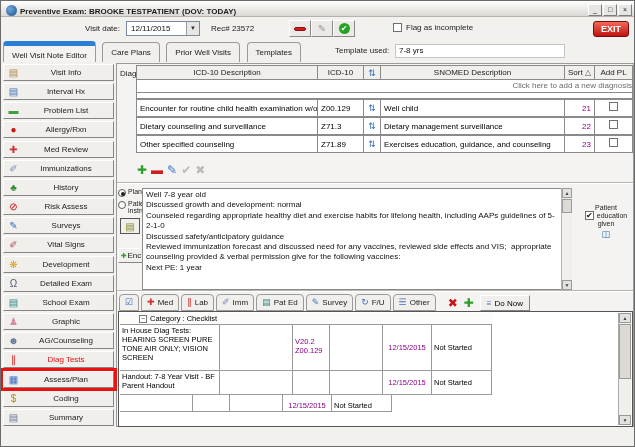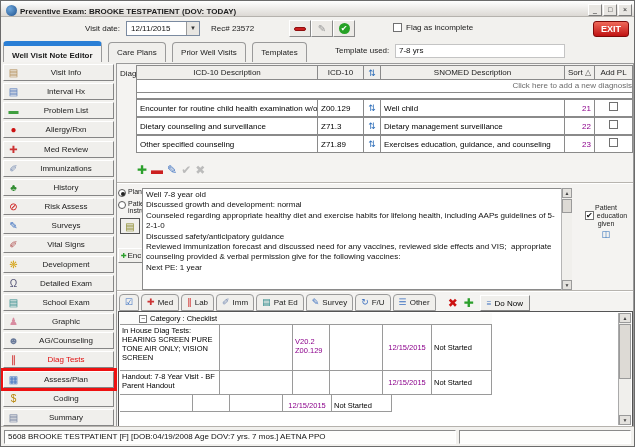--- a/index.html
+++ b/index.html
@@ -26,21 +26,21 @@
   .minus-pill{width:12px;height:4px;background:#cc1f1f;border-radius:2px;border:1px solid #8e0f0f;}
   .pencil-gray{color:#9a9a9a;font-size:10px;}
   .check-circle{width:11px;height:11px;border-radius:50%;background:#26a226;color:#fff;font-size:8px;line-height:11px;text-align:center;}
   .flag-box{position:absolute;left:392px;top:5px;display:flex;align-items:center;gap:4px;}
   .checkbox{width:9px;height:9px;background:#fff;border:1px solid #707070;font-size:8px;line-height:8px;text-align:center;color:#111;}
   .exit-btn{position:absolute;right:5px;top:3px;width:36px;height:16px;background:linear-gradient(#ef6a5a,#c01212);border:1px solid #7d0a0a;border-radius:3px;color:#fff;font-weight:bold;font-size:9px;text-align:center;line-height:14px;}
 
   
   .tabs-row{position:absolute;left:2px;top:40px;right:0;height:22px;}
   .tab{position:relative;display:inline-block;height:20px;padding:0 8px;margin-right:2px;background:#f0efec;border:1px solid #9a9a9a;border-bottom:none;border-radius:4px 4px 0 0;font-size:8px;line-height:19px;color:#1b1b1b;vertical-align:bottom;}
-  .tab.active{border-top:5px solid #2a7fd6;background:#f4f3f1;font-weight:bold;height:21px;}
+  .tab.active{border-top:5px solid #2a7fd6;background:#f4f3f1;font-weight:normal;height:21px;}
   .tmpl-lbl{position:absolute;left:332px;top:5px;font-size:8px;}
   .tmpl-field{position:absolute;left:392px;top:3px;width:170px;height:14px;background:#fff;border:1px solid #c4c4c4;font-size:8px;padding:1px 3px;color:#111;}
 
   
   .sidebar{position:absolute;left:2px;top:63px;width:111px;height:362px;display:flex;flex-direction:column;justify-content:space-between;}
   .sb-btn{height:17px;background:#f0efec;border:1px solid;border-color:#fff #858585 #858585 #fff;display:flex;align-items:center;padding:0 2px;}
   .sb-ico{width:15px;font-size:10px;line-height:15px;text-align:center;flex:0 0 auto;}
   .sb-lbl{flex:1;text-align:center;font-size:8px;color:#1b1b1b;white-space:nowrap;}
   .sb-lbl.red{color:#e01010;}
   .annot-wrap{outline:3px solid #ee1111;outline-offset:0px;z-index:5;}
@@ -399,18 +399,14 @@
         </div>
       </div>
       <div class="o-scroll">
         <span class="vs-arrow vs-up" style="color: rgb(68, 68, 68);">▲</span>
         <span class="vs-thumb o-thumb"></span>
         <span class="vs-arrow vs-down" style="color: rgb(68, 68, 68);">▼</span>
       </div>
     </div>
   </div>
 
-  <div class="statusbar">
-    <span class="status-field sf-main">5608 BROOKE TESTPATIENT [F] [DOB:04/19/2008  Age DOV:7 yrs. 7 mos.] AETNA PPO</span>
-    <span class="status-field sf-aux"></span>
-  </div>
 
 </div>
 
 </body></html>

